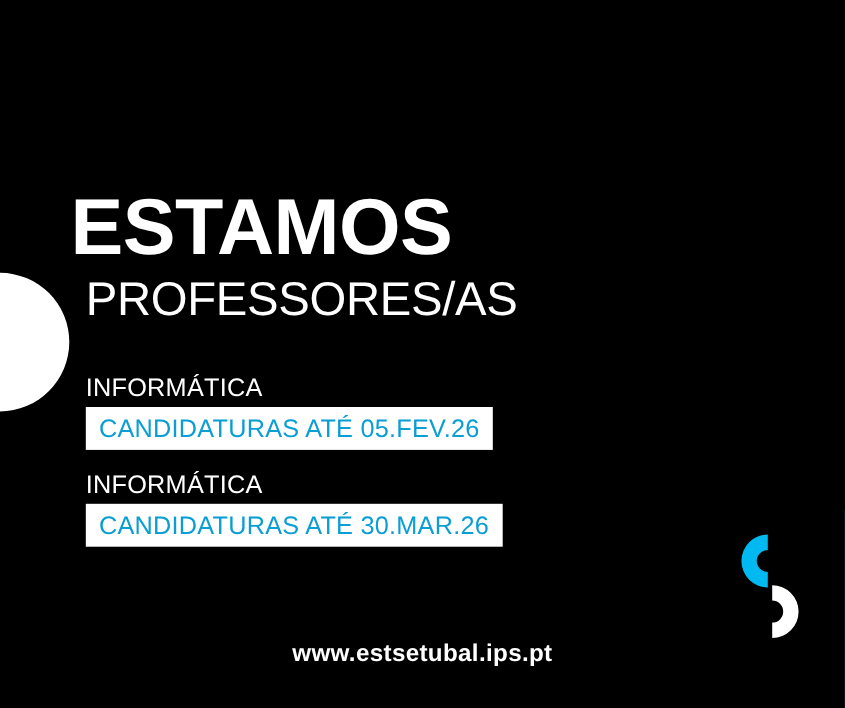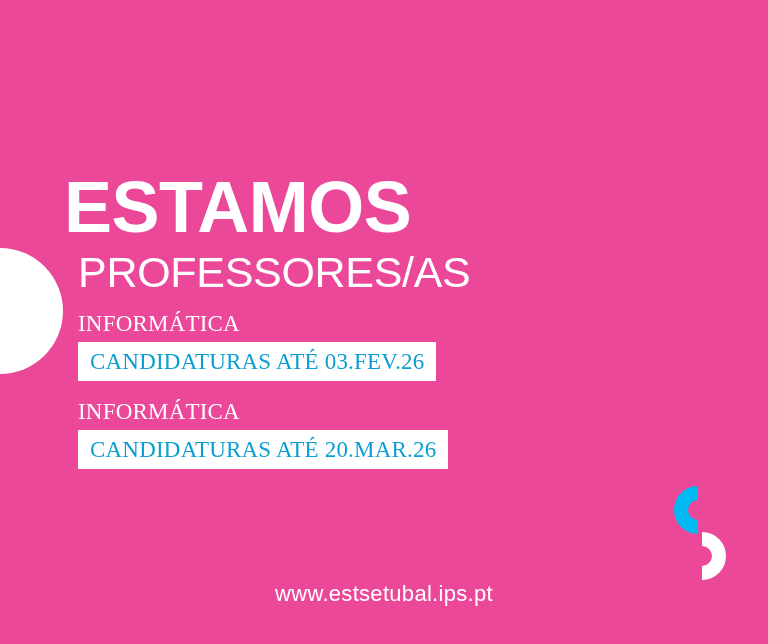--- a/index.html
+++ b/index.html
@@ -11,21 +11,21 @@
     height: 644px;
     overflow: hidden;
     font-family: "Liberation Sans", sans-serif;
     background: #0b9ed4;
   }
 
   #poster {
     position: relative;
     width: 768px;
     height: 644px;
-    background: #ec4899;
+    background: #000000;
     overflow: hidden;
   }
 
   
   .left-dot {
     position: absolute;
     left: -63px;
     top: 248px;
     width: 126px;
     height: 126px;
@@ -57,23 +57,22 @@
     font-weight: normal;
     letter-spacing: -0.3px;
     line-height: 1;
     white-space: nowrap;
   }
 
   
   .vacancies {
     position: absolute;
     left: 78px;
-    top: 312px;
+    top: 340px;
     width: 600px;
-    font-family: Liberation Serif, serif;
   }
   .vacancy { margin-bottom: 3px; }
 
   .vacancy-area {
     color: #ffffff;
     font-size: 23px;
     font-weight: normal;
     letter-spacing: 0.2px;
     line-height: 1.05;
     margin: 0 0 6px 0;
@@ -95,21 +94,21 @@
 
   
   .website {
     position: absolute;
     left: 0;
     right: 0;
     top: 581px;
     text-align: center;
     color: #ffffff;
     font-size: 22px;
-    font-weight: normal;
+    font-weight: bold;
     letter-spacing: 0.3px;
   }
 
   
   .logo-mark {
     position: absolute;
     left: 664px;
     top: 484px;
     width: 72px;
     height: 98px;
@@ -126,26 +125,26 @@
   <div class="headline">
     <span class="headline-line">ESTAMOS</span>
   </div>
 
   <div class="role-heading">PROFESSORES/AS</div>
 
   <div class="vacancies">
 
     <div class="vacancy">
       <div class="vacancy-area">INFORMÁTICA</div>
-      <div class="vacancy-deadline">CANDIDATURAS ATÉ 03.FEV.26</div>
+      <div class="vacancy-deadline">CANDIDATURAS ATÉ 05.FEV.26</div>
     </div>
 
     <div class="vacancy">
       <div class="vacancy-area">INFORMÁTICA</div>
-      <div class="vacancy-deadline">CANDIDATURAS ATÉ 20.MAR.26</div>
+      <div class="vacancy-deadline">CANDIDATURAS ATÉ 30.MAR.26</div>
     </div>
 
   </div>
 
   <div class="website">www.estsetubal.ips.pt</div>
 
   <div class="logo-mark">
     <svg width="72" height="98" viewBox="0 0 72 98" xmlns="http://www.w3.org/2000/svg">
 
       <path d="M 34 2

